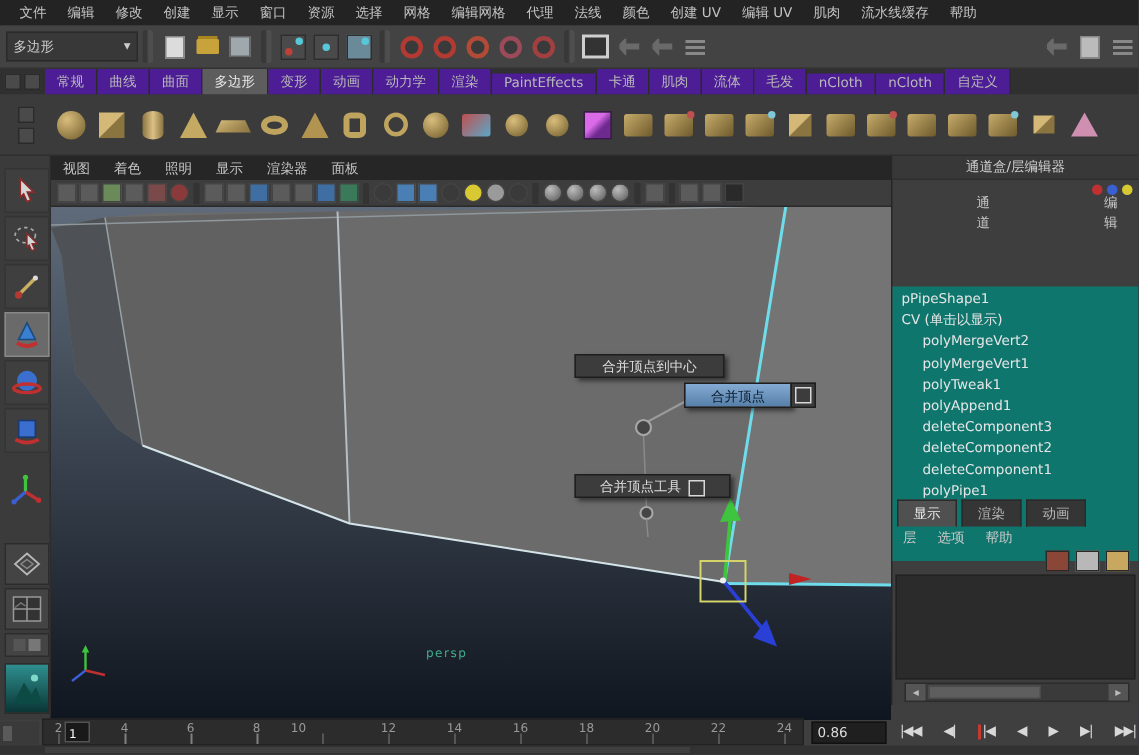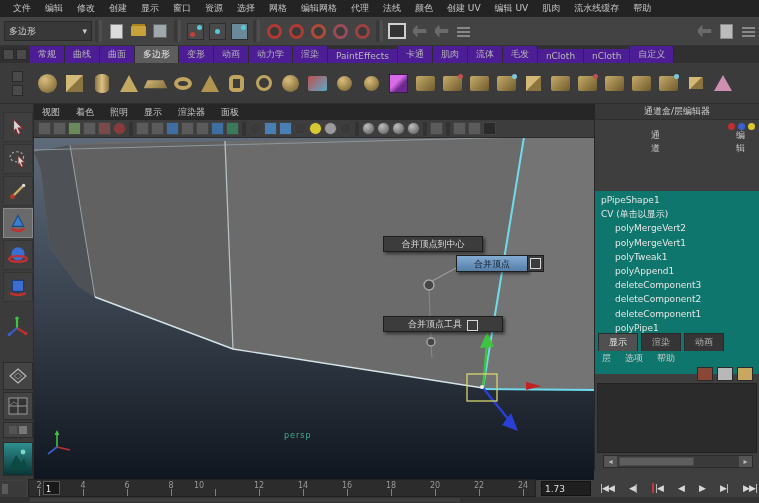--- a/index.html
+++ b/index.html
@@ -497,21 +497,21 @@
 
 <div class="mm-box" style="left:383px;top:236px;width:100px">
   <span>合并顶点到中心</span>
 </div>
 <div class="mm-box mm-hi" style="left:456px;top:255px;width:72px;height:17px">
   <span>合并顶点</span>
 </div>
 <div class="opt-pad" style="left:527px;top:255px">
     <div class="opt-box" style="margin:0"></div>
   </div>
-<div class="mm-box" style="left:383px;top:316px;width:120px">
+<div class="mm-box" style="left:383px;top:316px;width:104px">
   <span>合并顶点工具</span>
   <div class="opt-box"></div>
 </div>
 
 <div id="rightpanel" class="abs">
   <div class="rp-title abs">
     <span>通道盒/层编辑器</span>
   </div>
   <div class="rp-mini abs">
     <i style="background:#c03030"></i>
@@ -579,21 +579,21 @@
   <span class="tk" style="left:494px">24</span>
   <div class="tl-ticks"></div>
   <div class="cur-frame">
     <span>1</span>
   </div>
 </div>
 <div id="rangebar" class="abs">
     <i></i>
   </div>
 <div id="timefield" class="abs">
-  <span>1.73</span>
+  <span>0.86</span>
 </div>
 <div id="playback" class="abs">
   <span class="pb-btn">|◀◀</span>
   <span class="pb-btn">◀|</span>
   <span class="pb-btn redbar">|◀</span>
   <span class="pb-btn">◀</span>
   <span class="pb-btn">▶</span>
   <span class="pb-btn">▶|</span>
   <span class="pb-btn">▶▶|</span>
 </div>

